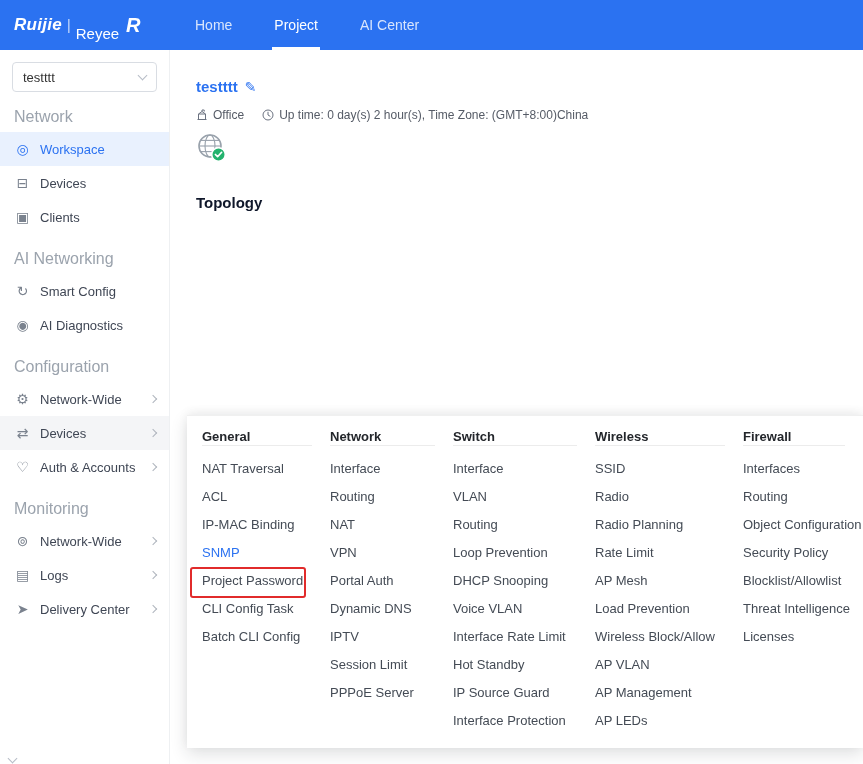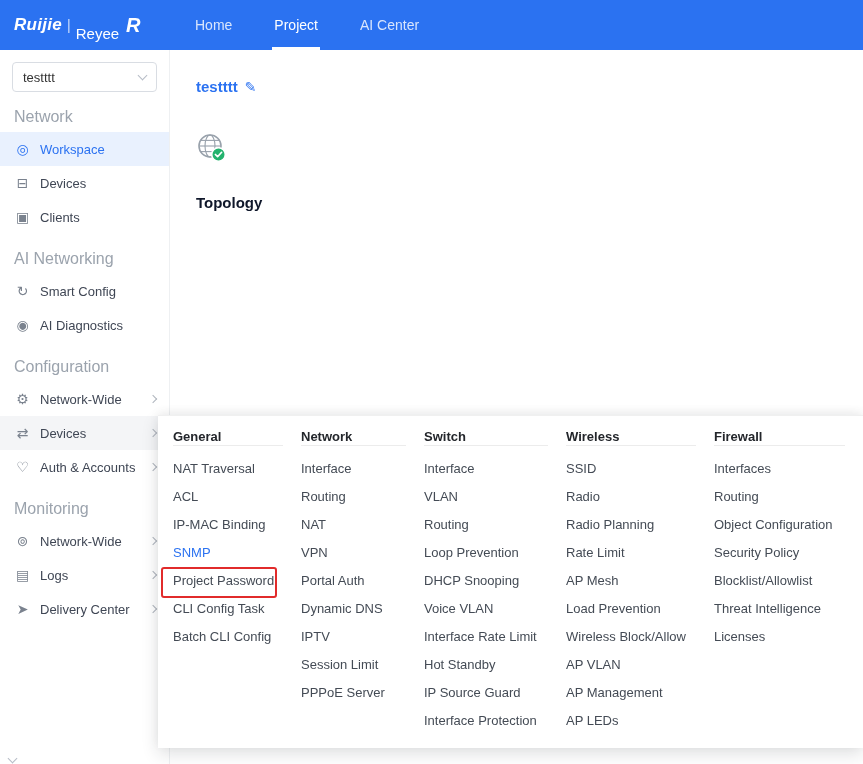--- a/index.html
+++ b/index.html
@@ -77,21 +77,21 @@
     position:absolute; left:25px; top:58px; display:flex; align-items:center; gap:5px;
     font-size:12px; color:#555b66;
   }
   .info-icon { display:inline-flex; align-items:center; }
   .info-sep { width:8px; }
   .globe-wrap { position:absolute; left:25px; top:82px; cursor:pointer; }
   .topology-title { position:absolute; left:25px; top:144px; font-size:15px; font-weight:bold; color:#0f172a; }
 
   
   .megamenu {
-    position:absolute; left:158px; top:415px; right:0; height:333px;
+    position:absolute; left:187px; top:415px; right:0; height:333px;
     background:#fff; display:flex; padding:12px 0 0 15px;
     border-top:1px solid #f0f0f0;
     box-shadow:0 -3px 10px rgba(0,0,0,.05), 0 6px 16px rgba(31,35,41,.14);
   }
   .mm-col { flex:0 0 auto; }
   .mm-col:nth-child(1){ width:128px; }
   .mm-col:nth-child(2){ width:123px; }
   .mm-col:nth-child(3){ width:142px; }
   .mm-col:nth-child(4){ width:148px; }
   .mm-col:nth-child(5){ flex:1 1 auto; }
@@ -198,20 +198,36 @@
     </div>
   <span class="sb-bottom-chev chev-down"></span>
 </div>
 
 <div class="main">
   <div class="proj-head">
     <span>testttt</span>
     <span class="edit-icon">✎</span>
   </div>
 
+  <div class="info-row">
+    <span class="info-icon">
+      <svg width="12" height="12" viewBox="0 0 12 12">
+          <path d="M1.5 10.5 h9 M2.5 10.5 V5 h7 v5.5 M2.5 5 L6 2.5 L9.5 5 M6 2.5 V1 h2.2 v1.6" fill="none" stroke="#6b7280" stroke-linejoin="round"></path>
+        </svg>
+    </span>
+    <span>Office</span>
+    <span class="info-sep"></span>
+    <span class="info-icon">
+      <svg width="12" height="12" viewBox="0 0 12 12">
+          <circle cx="6" cy="6" r="5" fill="none" stroke="#6b7280"></circle>
+          <path d="M6 3.2 V6 l2 1.2" fill="none" stroke="#6b7280" stroke-linecap="round"></path>
+        </svg>
+    </span>
+    <span>Up time: 0 day(s) 2 hour(s), Time Zone: (GMT+8:00)China</span>
+  </div>
 
   <div class="globe-wrap">
     <svg width="31" height="31" viewBox="0 0 31 31">
       <circle cx="14" cy="14" r="11" fill="#fff" stroke="#98a1ab" stroke-width="1.6"></circle>
       <ellipse cx="14" cy="14" rx="5" ry="11" fill="none" stroke="#98a1ab" stroke-width="1.1"></ellipse>
       <line x1="3.2" y1="14" x2="24.8" y2="14" stroke="#98a1ab" stroke-width="1.1"></line>
       <line x1="4.8" y1="8.4" x2="23.2" y2="8.4" stroke="#98a1ab" stroke-width="1.1"></line>
       <line x1="4.8" y1="19.6" x2="23.2" y2="19.6" stroke="#98a1ab" stroke-width="1.1"></line>
       <circle cx="22.5" cy="22.5" r="6.8" fill="#23b26d" stroke="#ffffff" stroke-width="1.6"></circle>
       <path d="M19.4 22.5 l2.2 2.2 l4-4.4" stroke="#ffffff" stroke-width="1.7" fill="none" stroke-linecap="round" stroke-linejoin="round"></path>

